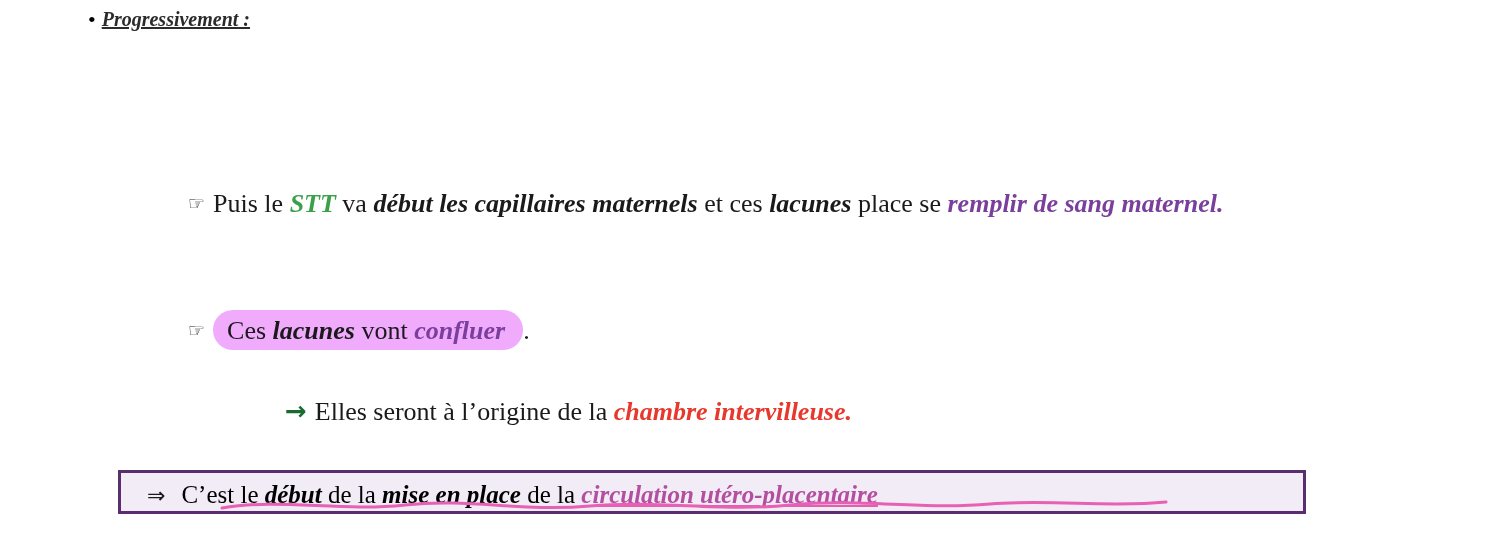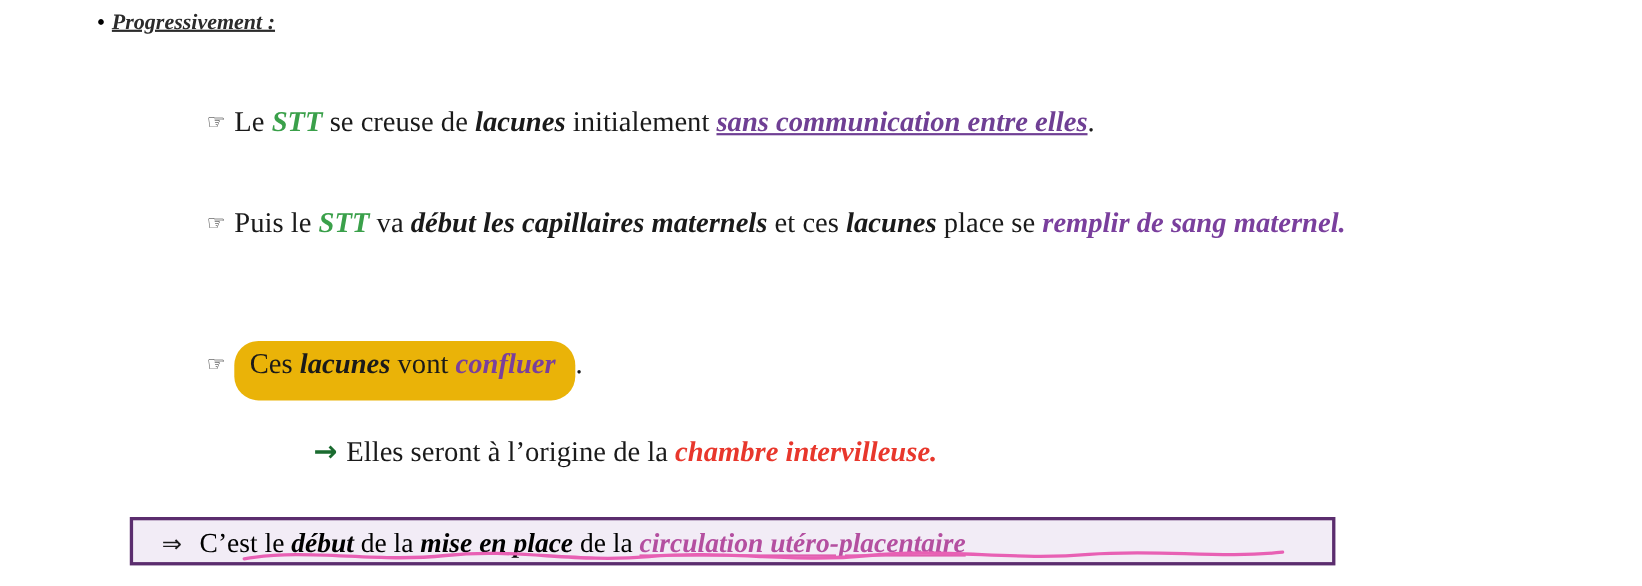--- a/index.html
+++ b/index.html
@@ -83,42 +83,42 @@
     font-style: italic;
   }
 
   
   #p1 { left: 188px; top: 92px; width: 1260px; }
   
   #p2 { left: 188px; top: 184px; width: 1180px; }
   
   #p3 { left: 188px; top: 310px; width: 600px; }
   .hl {
-    background: #eab308;
+    background: #f0abfc;
     border-radius: 22px;
-    padding: 6px 18px 18px 14px;
+    padding: 6px 18px 4px 14px;
     display: inline-block;
     line-height: 30px;
   }
   
   #p4 { left: 285px; top: 392px; width: 900px; }
   .arrow {
     font-family: "DejaVu Sans", sans-serif;
     font-weight: bold;
     color: #1a6b2f;
     font-size: 26px;
     margin-right: 8px;
   }
 
   
   .concl-box {
     position: absolute;
     left: 118px;
     top: 470px;
-    width: 1096px;
+    width: 1188px;
     height: 44px;
     border: 3px solid #5b2d6e;
     background: #f2ecf6;
     box-sizing: border-box;
   }
   .concl-inner {
     position: absolute;
     left: 26px;
     top: 4px;
     font-size: 25px;
@@ -149,23 +149,20 @@
 </style>
 </head>
 <body>
 
 <div class="page">
 
   <div class="heading-line">
     <span class="heading-bullet">•</span><span class="heading-text">Progressivement :</span>
   </div>
 
-  <div class="para" id="p1">
-    <span class="hand">☞</span><span>Le </span><span class="green">STT</span><span> se creuse de </span><b class="bold">lacunes</b><span> initialement </span><span class="purple-ul">sans communication entre elles</span><span>.</span>
-  </div>
 
   <div class="para" id="p2">
     <span class="hand">☞</span><span>Puis le </span><span class="green">STT</span><span> va </span><b class="bold">début les capillaires maternels</b><span> et ces </span><b class="bold">lacunes</b><span> place se </span><span class="purple">remplir de sang maternel.</span>
   </div>
 
   <div class="para" id="p3">
     <span class="hand">☞</span><span class="hl"><span>Ces </span><b class="bold">lacunes</b><span> vont </span><span class="purple">confluer</span></span><span>.</span>
   </div>
 
   <div class="para" id="p4">

